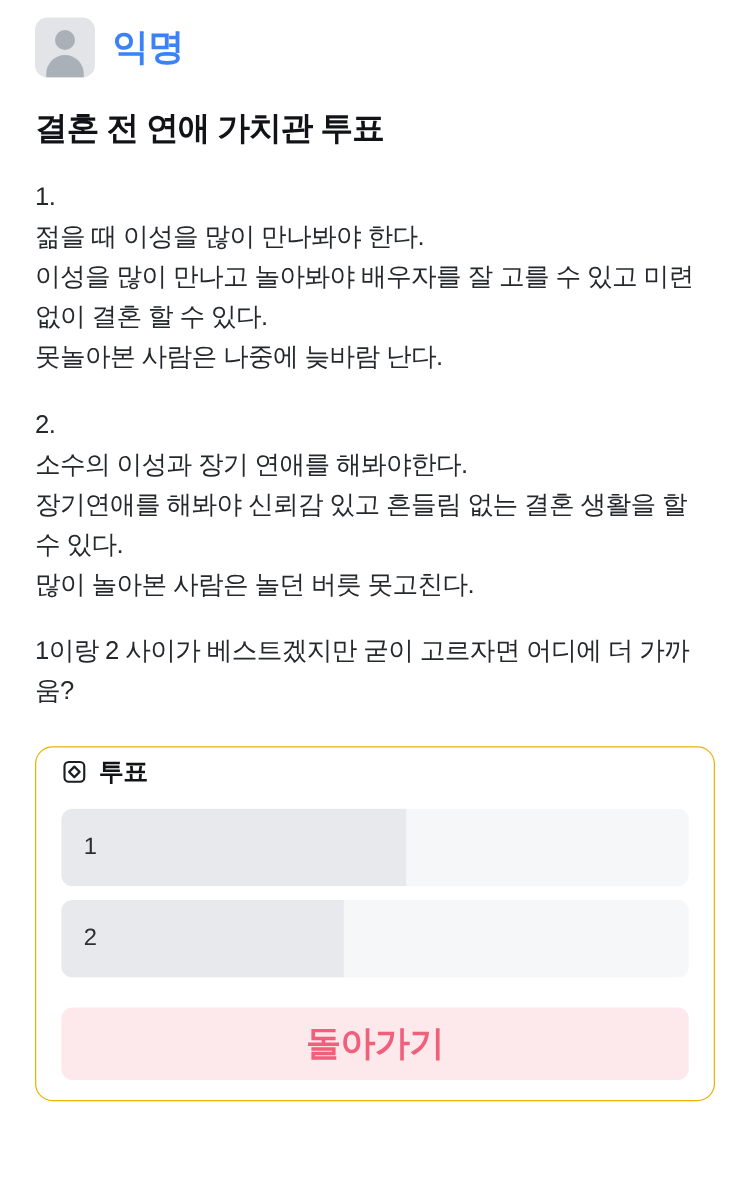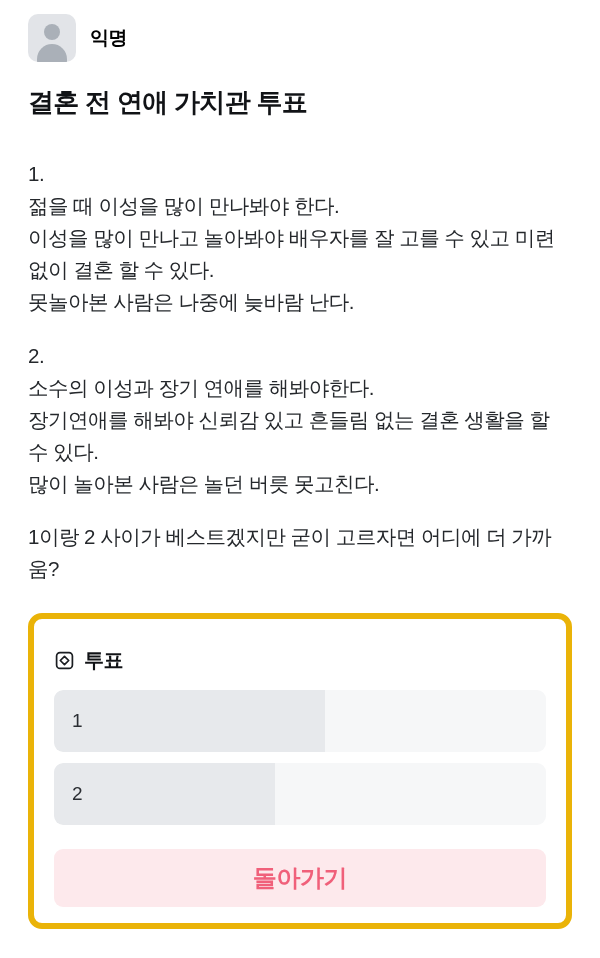--- a/index.html
+++ b/index.html
@@ -42,52 +42,52 @@
     left: 16px; top: 10px;
   }
   .avatar .body {
     position: absolute;
     width: 30px; height: 18px;
     border-radius: 15px 15px 0 0;
     background: #aab0b8;
     left: 9px; top: 30px;
   }
   .author-name {
-    font-size: 19px;
-    font-weight: bold;
-    color: #000000;
+    font-size: 29px;
+    font-weight: bold;
+    color: #3b82f6;
     letter-spacing: -0.4px;
   }
 
   
   .post-title {
     font-size: 26px;
     font-weight: bold;
     color: #111316;
     letter-spacing: -0.7px;
-    margin-bottom: 38px;
+    margin-bottom: 22px;
     line-height: 1.3;
   }
 
   
   .post-body p {
     font-size: 20.5px;
     line-height: 1.56;
     color: #25282c;
     letter-spacing: -0.5px;
     white-space: pre-wrap;
   }
   .post-body .gap { height: 22px; }
 
   
   .poll-card {
     margin-top: 28px;
-    border: 6px solid #eab308;
+    border: 1px solid #eab308;
     border-radius: 14px;
-    padding: 28px 20px 16px 20px;
+    padding: 6px 20px 16px 20px;
     background: #fff;
   }
   .poll-head {
     display: flex;
     align-items: center;
     gap: 9px;
     margin-bottom: 16px;
   }
   .poll-head svg { display: block; }
   .poll-head-label {
@@ -130,21 +130,21 @@
     letter-spacing: -0.4px;
   }
   .poll-back-btn {
     margin-top: 13px;
     height: 58px;
     border-radius: 9px;
     background: #fde9ec;
     border: none;
     width: 100%;
     color: #f0607a;
-    font-size: 24px;
+    font-size: 28px;
     font-weight: bold;
     letter-spacing: -0.4px;
     font-family: "Liberation Sans", sans-serif;
     cursor: pointer;
   }
   .poll-footer {
     margin-top: 15px;
     font-size: 16.5px;
     color: #9aa0a6;
     letter-spacing: -0.3px;

